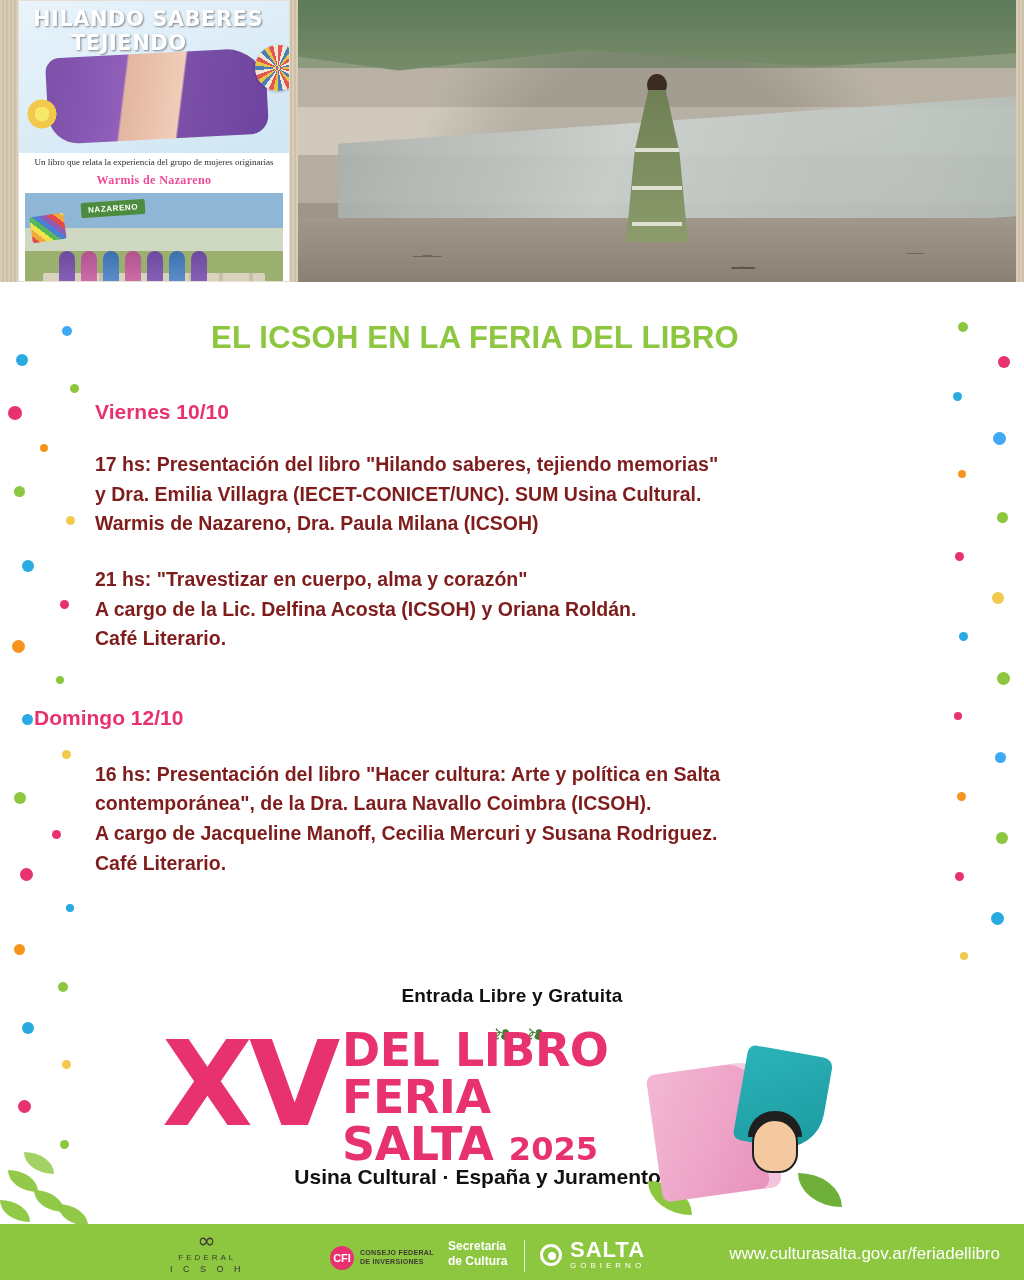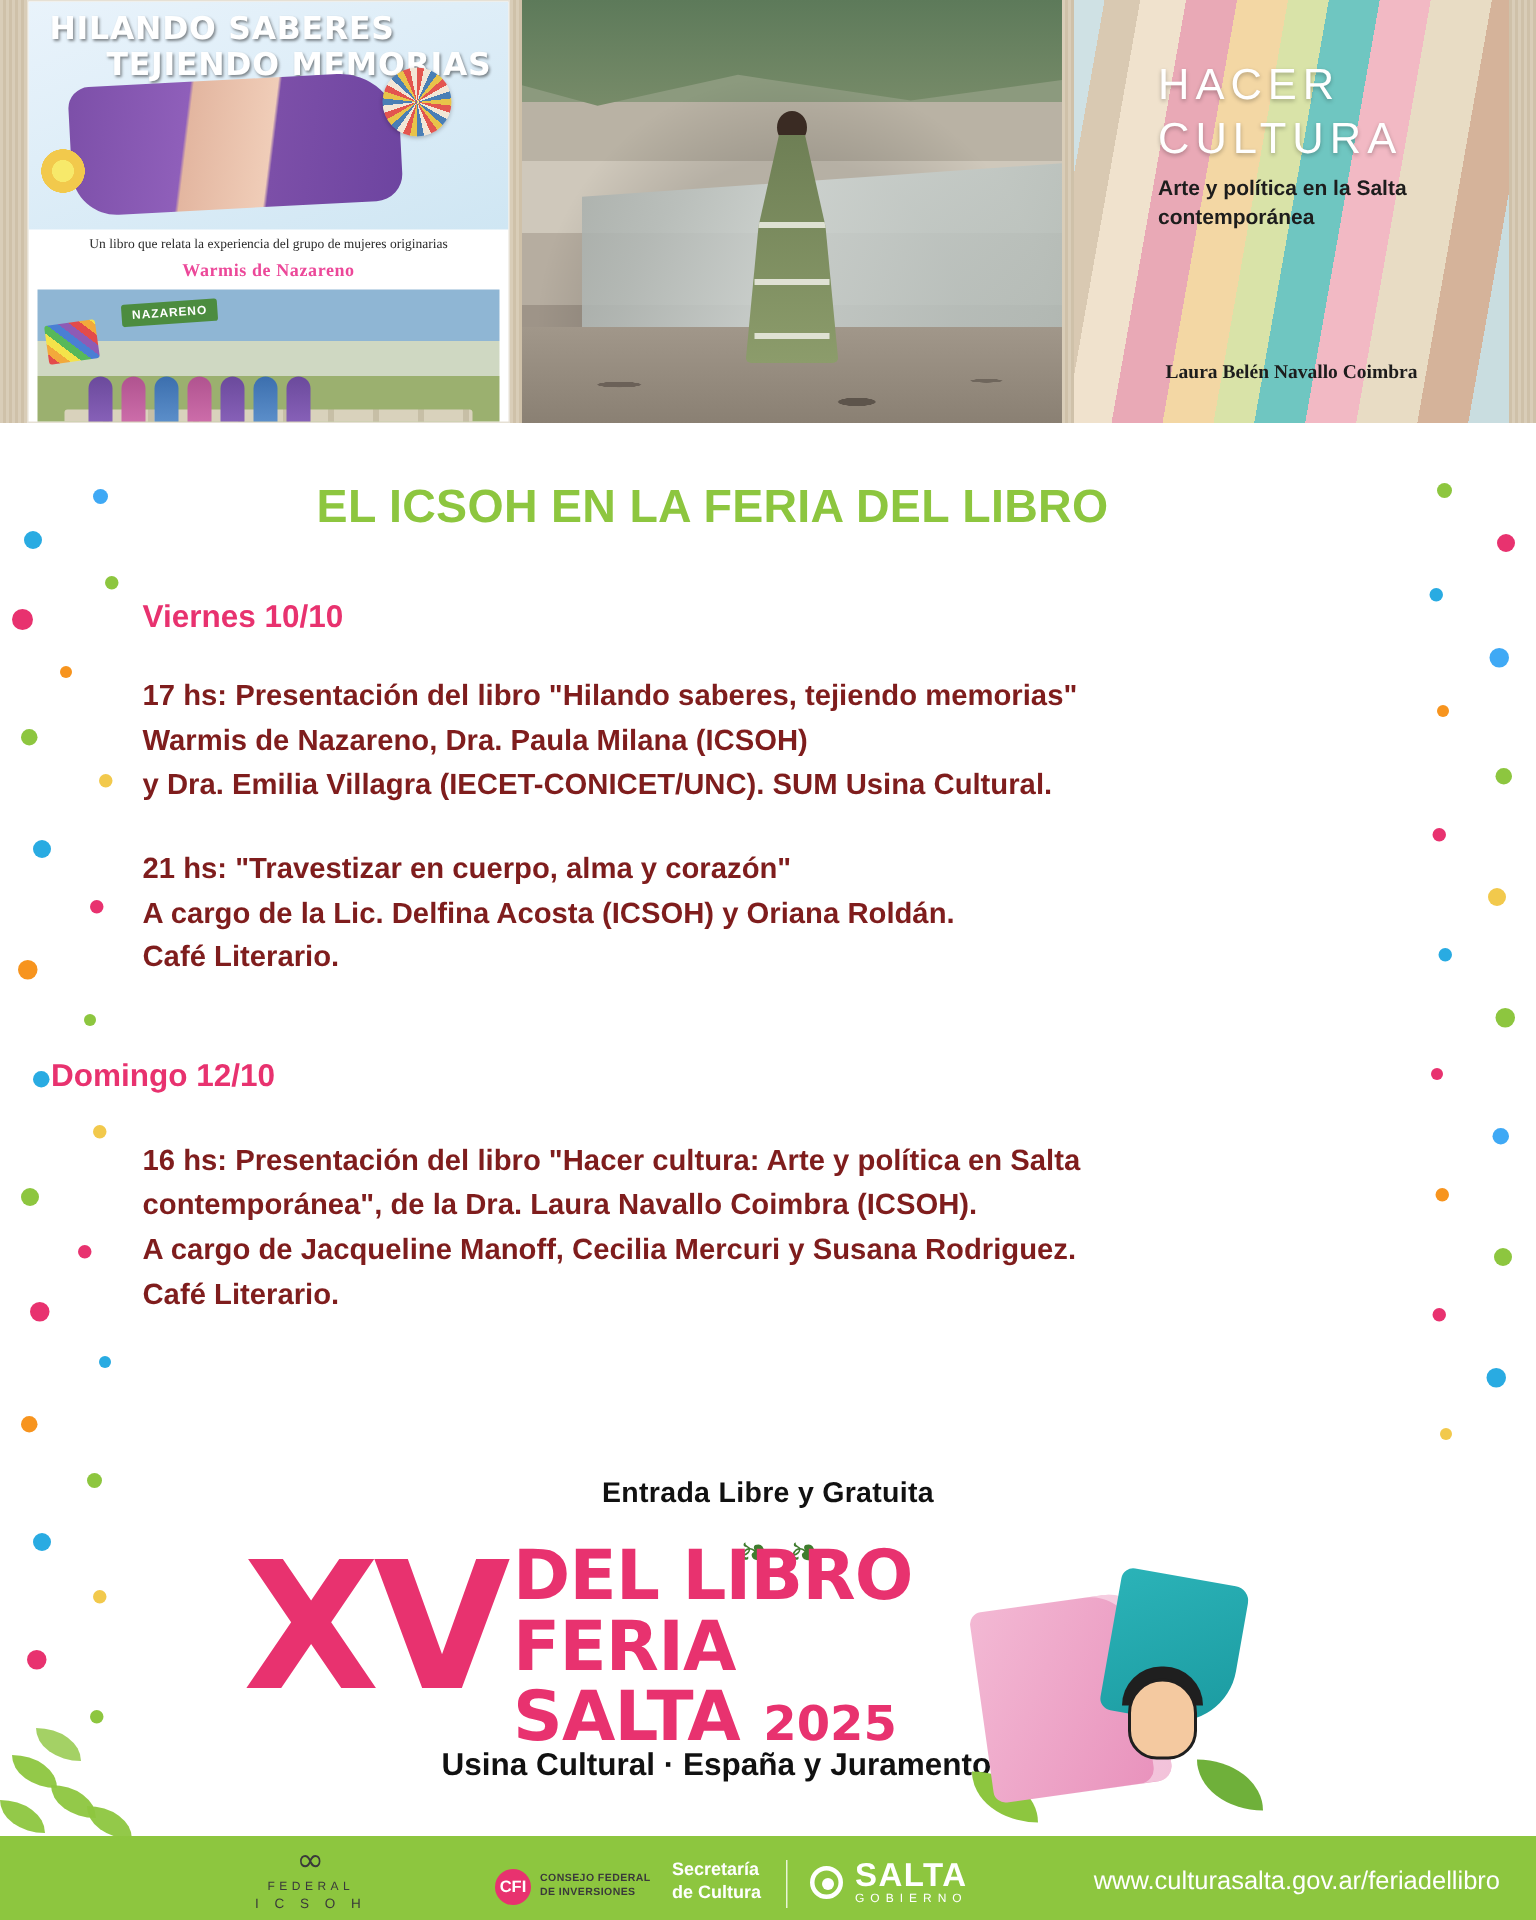--- a/index.html
+++ b/index.html
@@ -15,21 +15,21 @@
   .banner { position: relative; width: 1024px; height: 282px; overflow: hidden; display: flex; }
   .banner-bg {
     position: absolute; inset: 0;
     background:
       repeating-linear-gradient(90deg, #d9cdb8 0px, #d9cdb8 2px, #cfc1a9 2px, #cfc1a9 4px),
       linear-gradient(#cdbfa6, #bfae92);
   }
   .panel { position: relative; height: 100%; overflow: hidden; }
 
   
-  .panel-1 { width: 322px; margin-left: 18px; background: #ffffff; border: 1px solid #e6e0d4; }
+  .panel-1 { width: 272px; margin-left: 18px; background: #ffffff; border: 1px solid #e6e0d4; }
   .p1-top {
     position: relative; height: 152px;
     background: linear-gradient(160deg,#e9f3fb 0%, #dfeef8 40%, #cfe6f3 100%);
     overflow: hidden;
   }
   .p1-title {
     position: absolute; top: 6px; left: 14px; right: 8px;
     font-family: "DejaVu Sans", sans-serif;
     font-weight: 700; color: #ffffff; font-size: 21px; letter-spacing: .5px;
     text-shadow: 1px 1px 2px rgba(0,0,0,.45);
@@ -237,32 +237,20 @@
           <div class="head"></div>
           <div class="dress">
             <div class="band" style="top:58px"></div>
             <div class="band" style="top:96px"></div>
             <div class="band" style="top:132px"></div>
           </div>
         </div>
       </div>
     </div>
 
-    <div class="panel panel-3">
-      <div class="p3-img"></div>
-      <div class="p3-title">
-        <div>HACER</div>
-        <div>CULTURA</div>
-      </div>
-      <div class="p3-sub">
-        <div>Arte y política en la Salta</div>
-        <div>contemporánea</div>
-      </div>
-      <div class="p3-author">Laura Belén Navallo Coimbra</div>
-    </div>
   </div>
 
   <div>
     <span class="dot" style="left:62px;top:326px;width:10px;height:10px;background:#3fa9f5"></span>
     <span class="dot" style="left:16px;top:354px;width:12px;height:12px;background:#29abe2"></span>
     <span class="dot" style="left:70px;top:384px;width:9px;height:9px;background:#8dc63f"></span>
     <span class="dot" style="left:8px;top:406px;width:14px;height:14px;background:#e8326f"></span>
     <span class="dot" style="left:40px;top:444px;width:8px;height:8px;background:#f7941e"></span>
     <span class="dot" style="left:14px;top:486px;width:11px;height:11px;background:#8dc63f"></span>
     <span class="dot" style="left:66px;top:516px;width:9px;height:9px;background:#f2c94c"></span>
@@ -302,22 +290,22 @@
     <span class="dot" style="right:56px;top:952px;width:8px;height:8px;background:#f2c94c"></span>
   </div>
 
   <div class="content">
     <div class="headline">EL ICSOH EN LA FERIA DEL LIBRO</div>
 
     <div class="day">Viernes 10/10</div>
 
     <div class="block">
       <div>17 hs: Presentación del libro "Hilando saberes, tejiendo memorias"</div>
+      <div>y Dra. Emilia Villagra (IECET-CONICET/UNC). SUM Usina Cultural.</div>
       <div>Warmis de Nazareno, Dra. Paula Milana (ICSOH)</div>
-      <div>y Dra. Emilia Villagra (IECET-CONICET/UNC). SUM Usina Cultural.</div>
     </div>
 
     <div class="block">
       <div>21 hs: "Travestizar en cuerpo, alma y corazón"</div>
       <div>A cargo de la Lic. Delfina Acosta (ICSOH) y Oriana Roldán.</div>
       <div>Café Literario.</div>
     </div>
 
     <div class="day second">Domingo 12/10</div>
 

